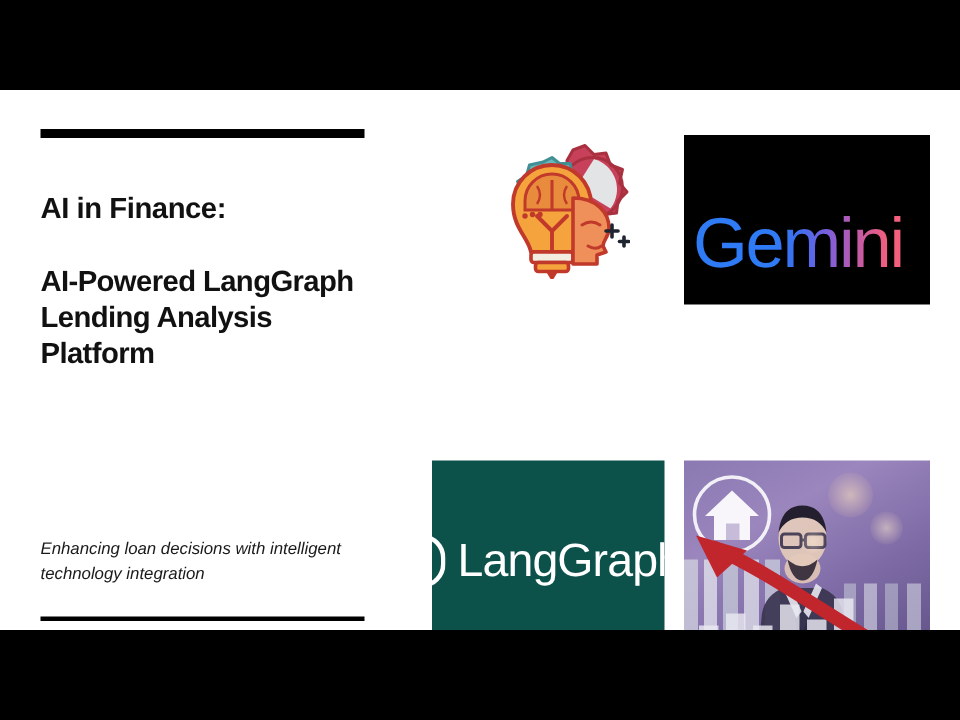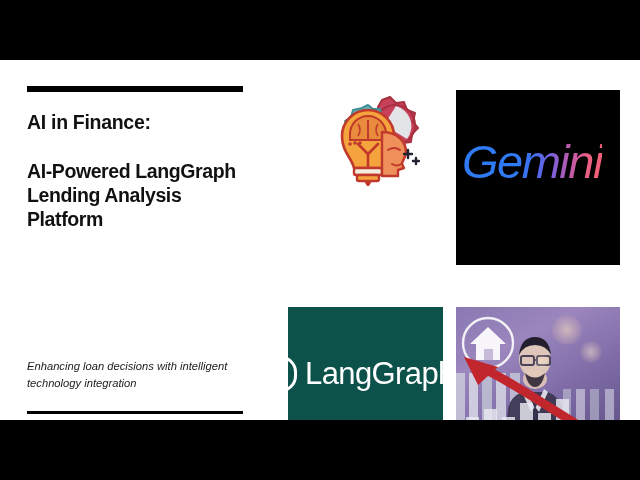--- a/index.html
+++ b/index.html
@@ -47,21 +47,21 @@
     top: 26px;
     width: 222px;
     height: 312px;
   }
   #rule-top {
     width: 216px;
     height: 6px;
     background: #000000;
   }
   #title-main {
-    margin-top: 19px;
+    margin-top: 36px;
     font-size: 19.5px;
     font-weight: bold;
     letter-spacing: -0.3px;
     color: #111111;
     line-height: 1.15;
   }
   #title-sub {
     margin-top: 27px;
     font-size: 19.5px;
     font-weight: bold;
@@ -122,23 +122,22 @@
     width: 155px;
     text-align: center;
     font-size: 8.1px;
     color: #2b2b2b;
     letter-spacing: 0.05px;
   }
 
   
   #tile-gemini {
     left: 168px; top: 2px;
-    width: 164px; height: 175px;
-    background: #000000;
-    font-style: italic;
+    width: 164px; height: 113px;
+    background: #000000;
   }
   #gemini-wordmark {
     position: absolute;
     left: 6px;
     top: 44px;
     font-size: 47px;
     font-weight: 400;
     letter-spacing: -1.5px;
     white-space: nowrap;
     background: linear-gradient(90deg,

